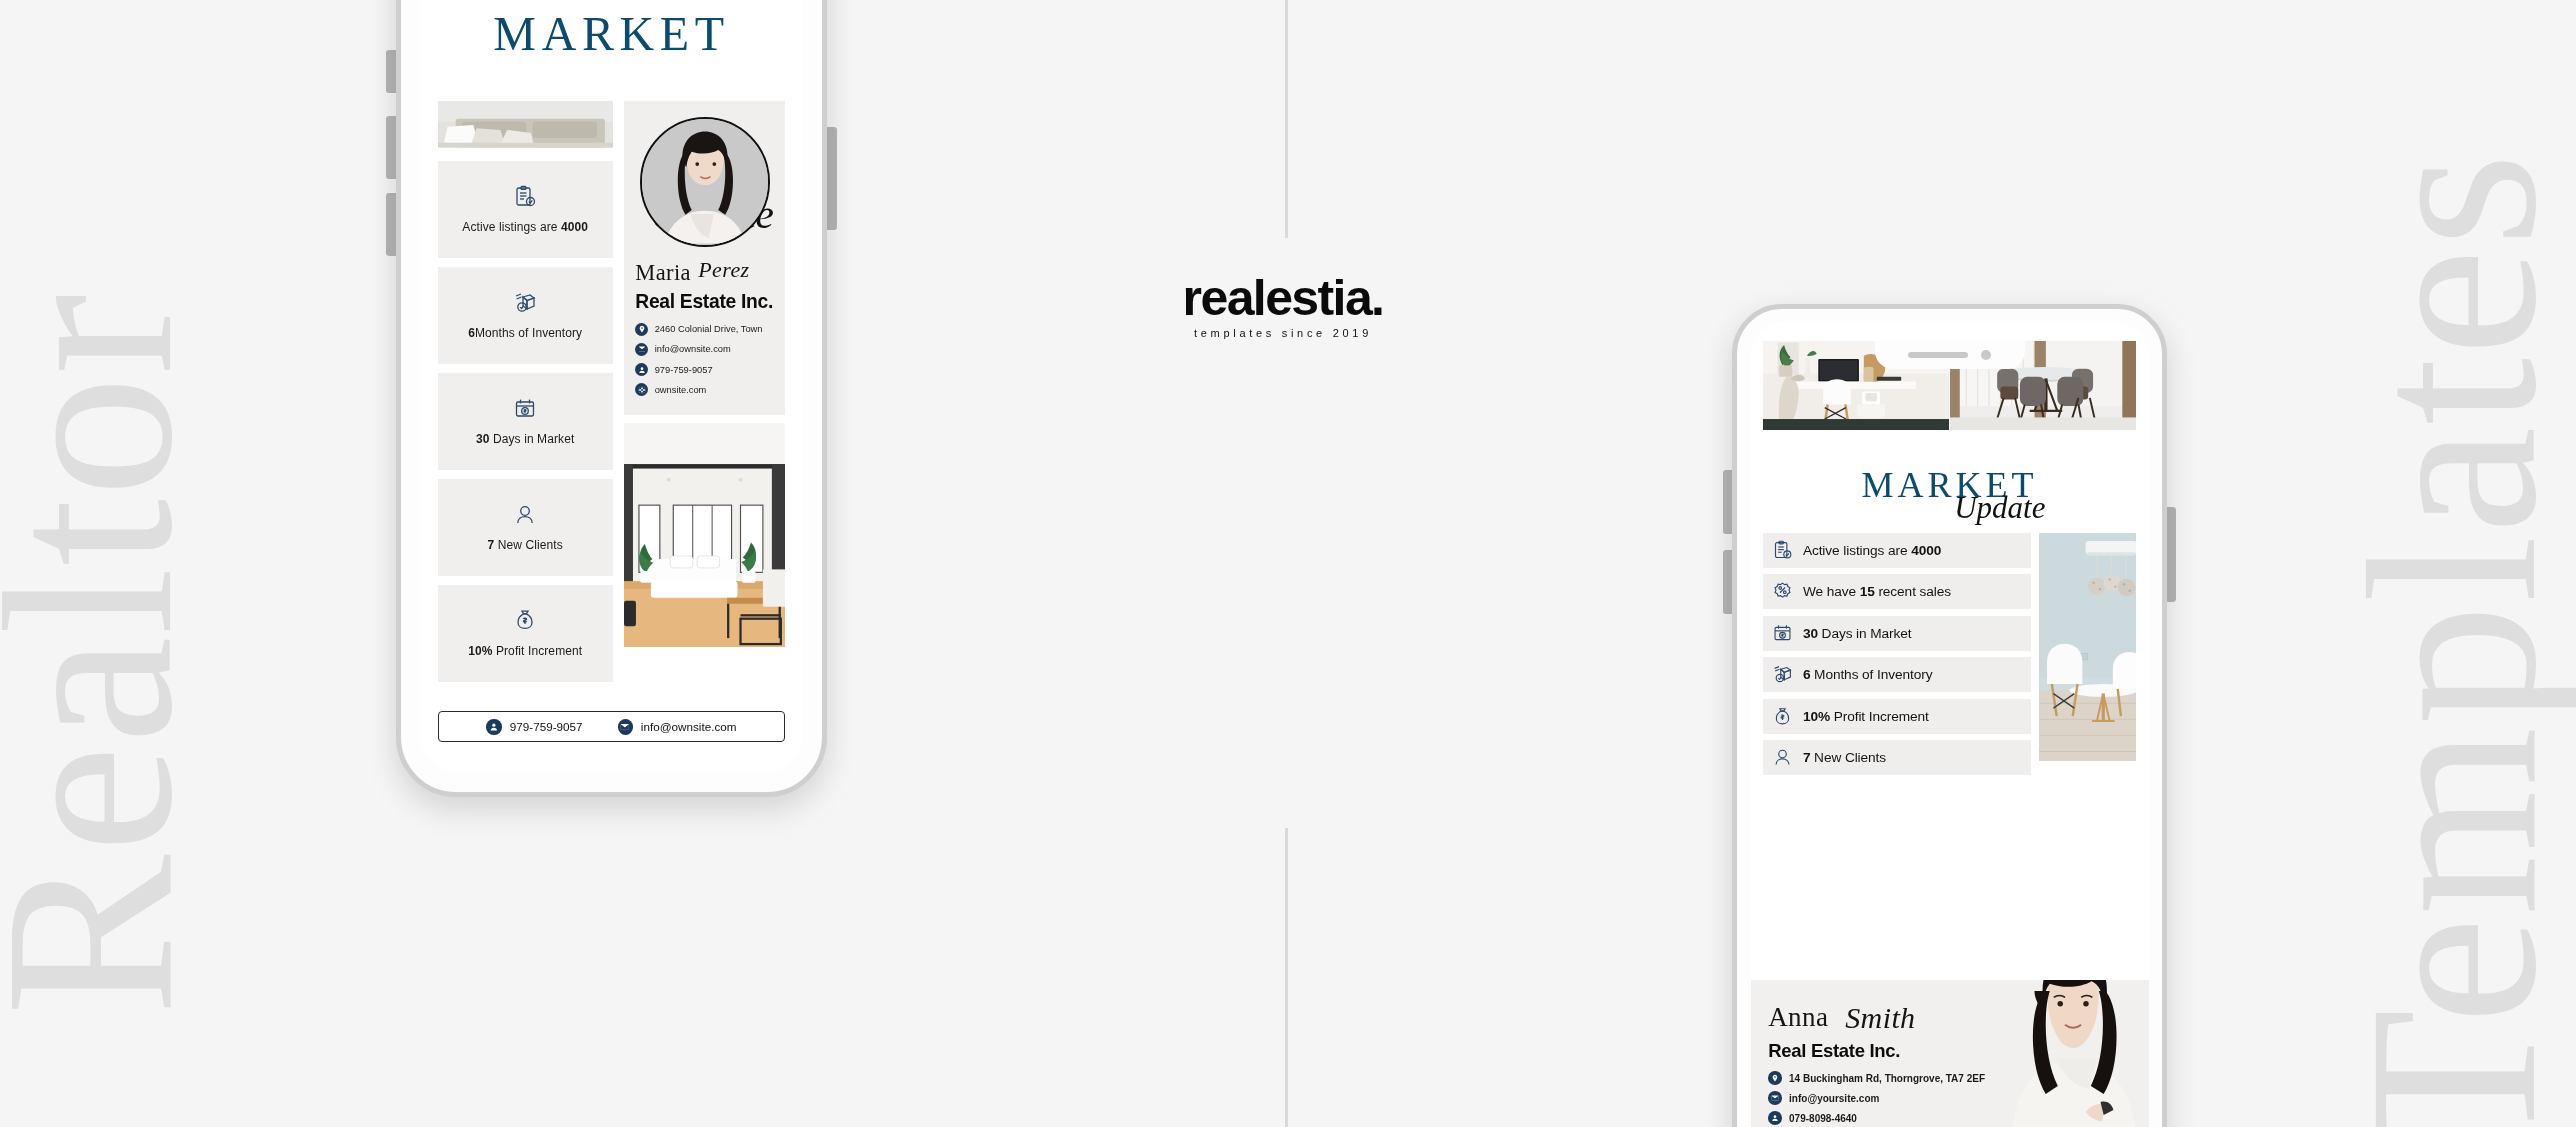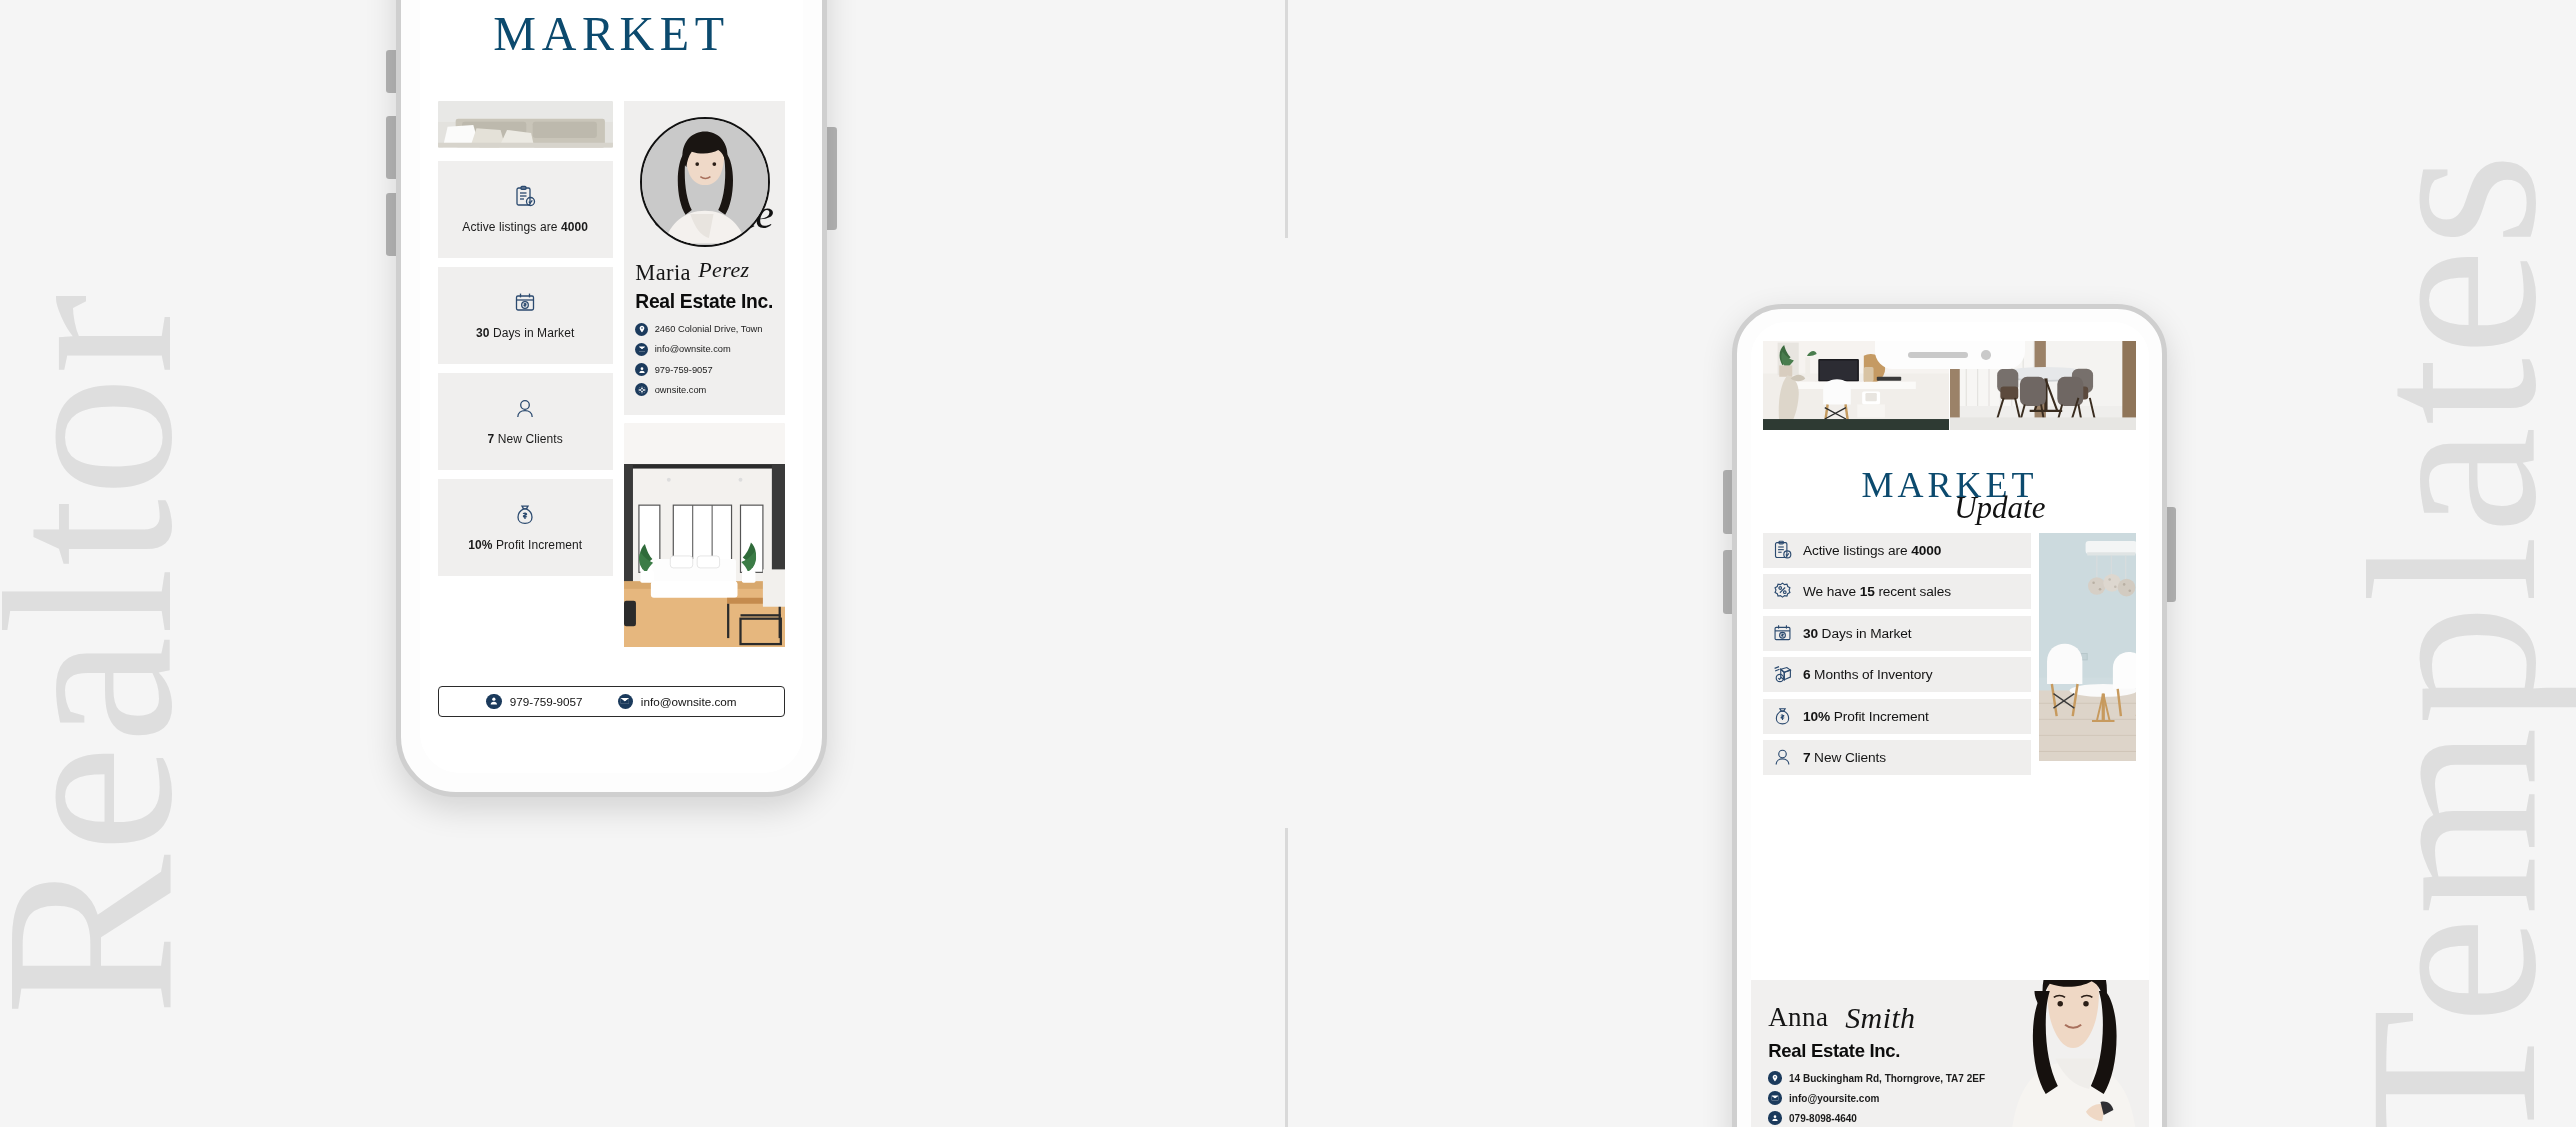--- a/index.html
+++ b/index.html
@@ -219,20 +219,24 @@
 <body>
 
 <div id="stage">
 
   <div class="bg-word" id="word-realtor">Realtor</div>
   <div class="bg-word" id="word-templates">Templates</div>
 
   <div class="v-rule" id="rule-top"></div>
   <div class="v-rule" id="rule-bottom"></div>
 
+  <div id="brand">
+    <div id="brand-name">realestia.</div>
+    <div id="brand-tag">templates since 2019</div>
+  </div>
 
   <div class="phone" id="phone-left">
     <div class="side-btn" id="pl-b1"></div>
     <div class="side-btn" id="pl-b2"></div>
     <div class="side-btn" id="pl-b3"></div>
     <div class="side-btn" id="pl-b4"></div>
     <div class="phone-body"></div>
 
     <div class="phone-screen">
       <div id="pl-page">
@@ -269,20 +273,34 @@
                   <line x1="7" y1="11" x2="13.5" y2="11"></line>
                   <line x1="7" y1="14" x2="11" y2="14"></line>
                 <circle cx="17.5" cy="16.5" r="4"></circle>
                   <polyline points="15.8,16.6 17.2,18 19.3,15.3"></polyline>
               </svg>
               <div class="st-text">
                 <span>Active listings are </span><b>4000</b>
               </div>
             </div>
 
+            <div class="statcard-v">
+              <svg width="24" height="24" viewBox="0 0 24 24" fill="none" stroke="#2b4a6f" stroke-width="1.3">
+                <line x1="3" y1="5" x2="8" y2="3"></line>
+                  <line x1="3.6" y1="8" x2="8.5" y2="6"></line>
+                <polygon points="10,6 17,4 21,7 14,9.5"></polygon>
+                  <polygon points="14,9.5 21,7 21,15 14,18"></polygon>
+                  <polygon points="10,6 14,9.5 14,18 10,15"></polygon>
+                <circle cx="9" cy="16" r="4.2"></circle>
+                  <polyline points="7.2,16.1 8.6,17.5 10.9,14.7"></polyline>
+              </svg>
+              <div class="st-text">
+                <b>6</b><span>Months of Inventory</span>
+              </div>
+            </div>
 
             <div class="statcard-v">
               <svg width="24" height="24" viewBox="0 0 24 24" fill="none" stroke="#2b4a6f" stroke-width="1.3">
                 <rect x="3.5" y="5" width="17" height="14" rx="1.4"></rect>
                   <line x1="3.5" y1="9" x2="20.5" y2="9"></line>
                 <line x1="7.5" y1="2.6" x2="7.5" y2="6.4"></line>
                   <line x1="16.5" y1="2.6" x2="16.5" y2="6.4"></line>
                 <circle cx="12" cy="14" r="3.3"></circle>
                   <path d="M12 12.4v3.2M11 13.2c0-.6 2-.6 2 0s-2 .6-2 1.3 2 .6 2 0"></path>
               </svg>

